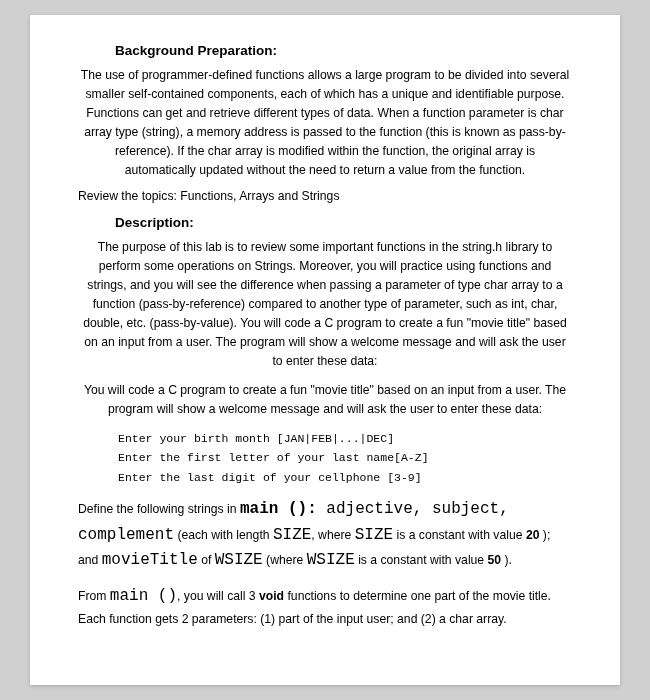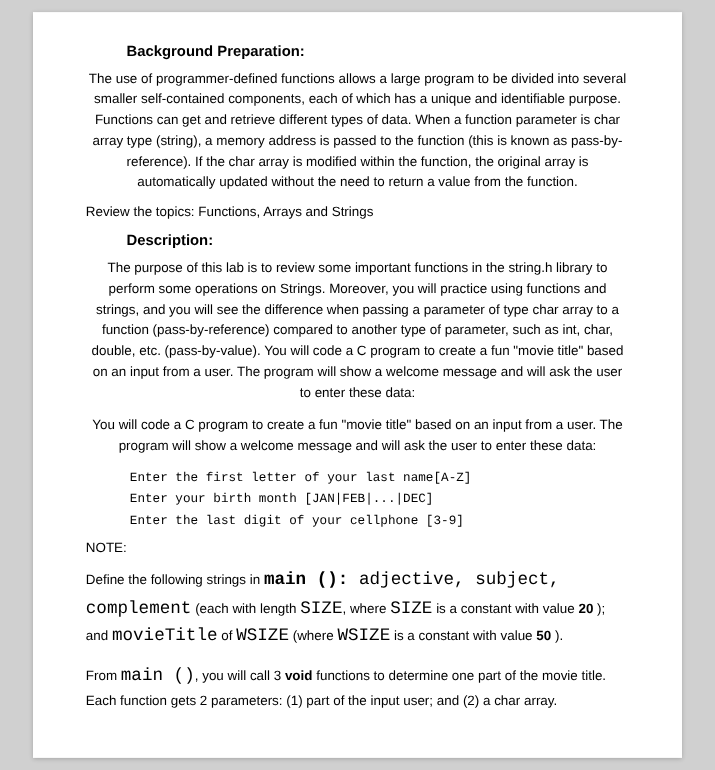--- a/index.html
+++ b/index.html
@@ -80,27 +80,26 @@
     <p class="body-text">The use of programmer-defined functions allows a large program to be divided into several smaller self-contained components, each of which has a unique and identifiable purpose. Functions can get and retrieve different types of data. When a function parameter is char array type (string), a memory address is passed to the function (this is known as pass-by-reference). If the char array is modified within the function, the original array is automatically updated without the need to return a value from the function.</p>
     <p class="review-line">Review the topics: Functions, Arrays and Strings</p>
   </div>
 
   <div>
     <div class="section-title">Description:</div>
     <p class="body-text">The purpose of this lab is to review some important functions in the string.h library to perform some operations on Strings. Moreover, you will practice using functions and strings, and you will see the difference when passing a parameter of type char array to a function (pass-by-reference) compared to another type of parameter, such as int, char, double, etc. (pass-by-value). You will code a C program to create a fun "movie title" based on an input from a user. The program will show a welcome message and will ask the user to enter these data:</p>
     <p class="body-text">You will code a C program to create a fun "movie title" based on an input from a user. The program will show a welcome message and will ask the user to enter these data:</p>
 
     <div class="monospace-block">
+      <div>Enter your birth month [JAN|FEB|...|DEC]</div>
       <div>Enter the first letter of your last name[A-Z]</div>
-      <div>Enter your birth month [JAN|FEB|...|DEC]</div>
       <div>Enter the last digit of your cellphone [3-9]</div>
     </div>
 
     <div class="note-section">
-      <div class="note-label">NOTE:</div>
     </div>
 
     <p class="define-section">
       <span>Define the following strings in </span><strong><span class="inline-code">main ():</span></strong><span class="inline-code"> adjective, subject, complement</span><span> (each with length </span><span class="inline-code">SIZE</span><span>, where </span><span class="inline-code">SIZE</span><span> is a constant with value </span><strong><span>20</span></strong><span> ); and </span><span class="inline-code">movieTitle</span><span> of </span><span class="inline-code">WSIZE</span><span> (where </span><span class="inline-code">WSIZE</span><span> is a constant with value </span><strong><span>50</span></strong><span> ).</span>
     </p>
 
     <p class="from-section">
       <span>From </span><span class="inline-code">main ()</span><span>, you will call 3 </span><strong>void</strong><span> functions to determine one part of the movie title. Each function gets 2 parameters: (1) part of the input user; and (2) a char array.</span>
     </p>
 

